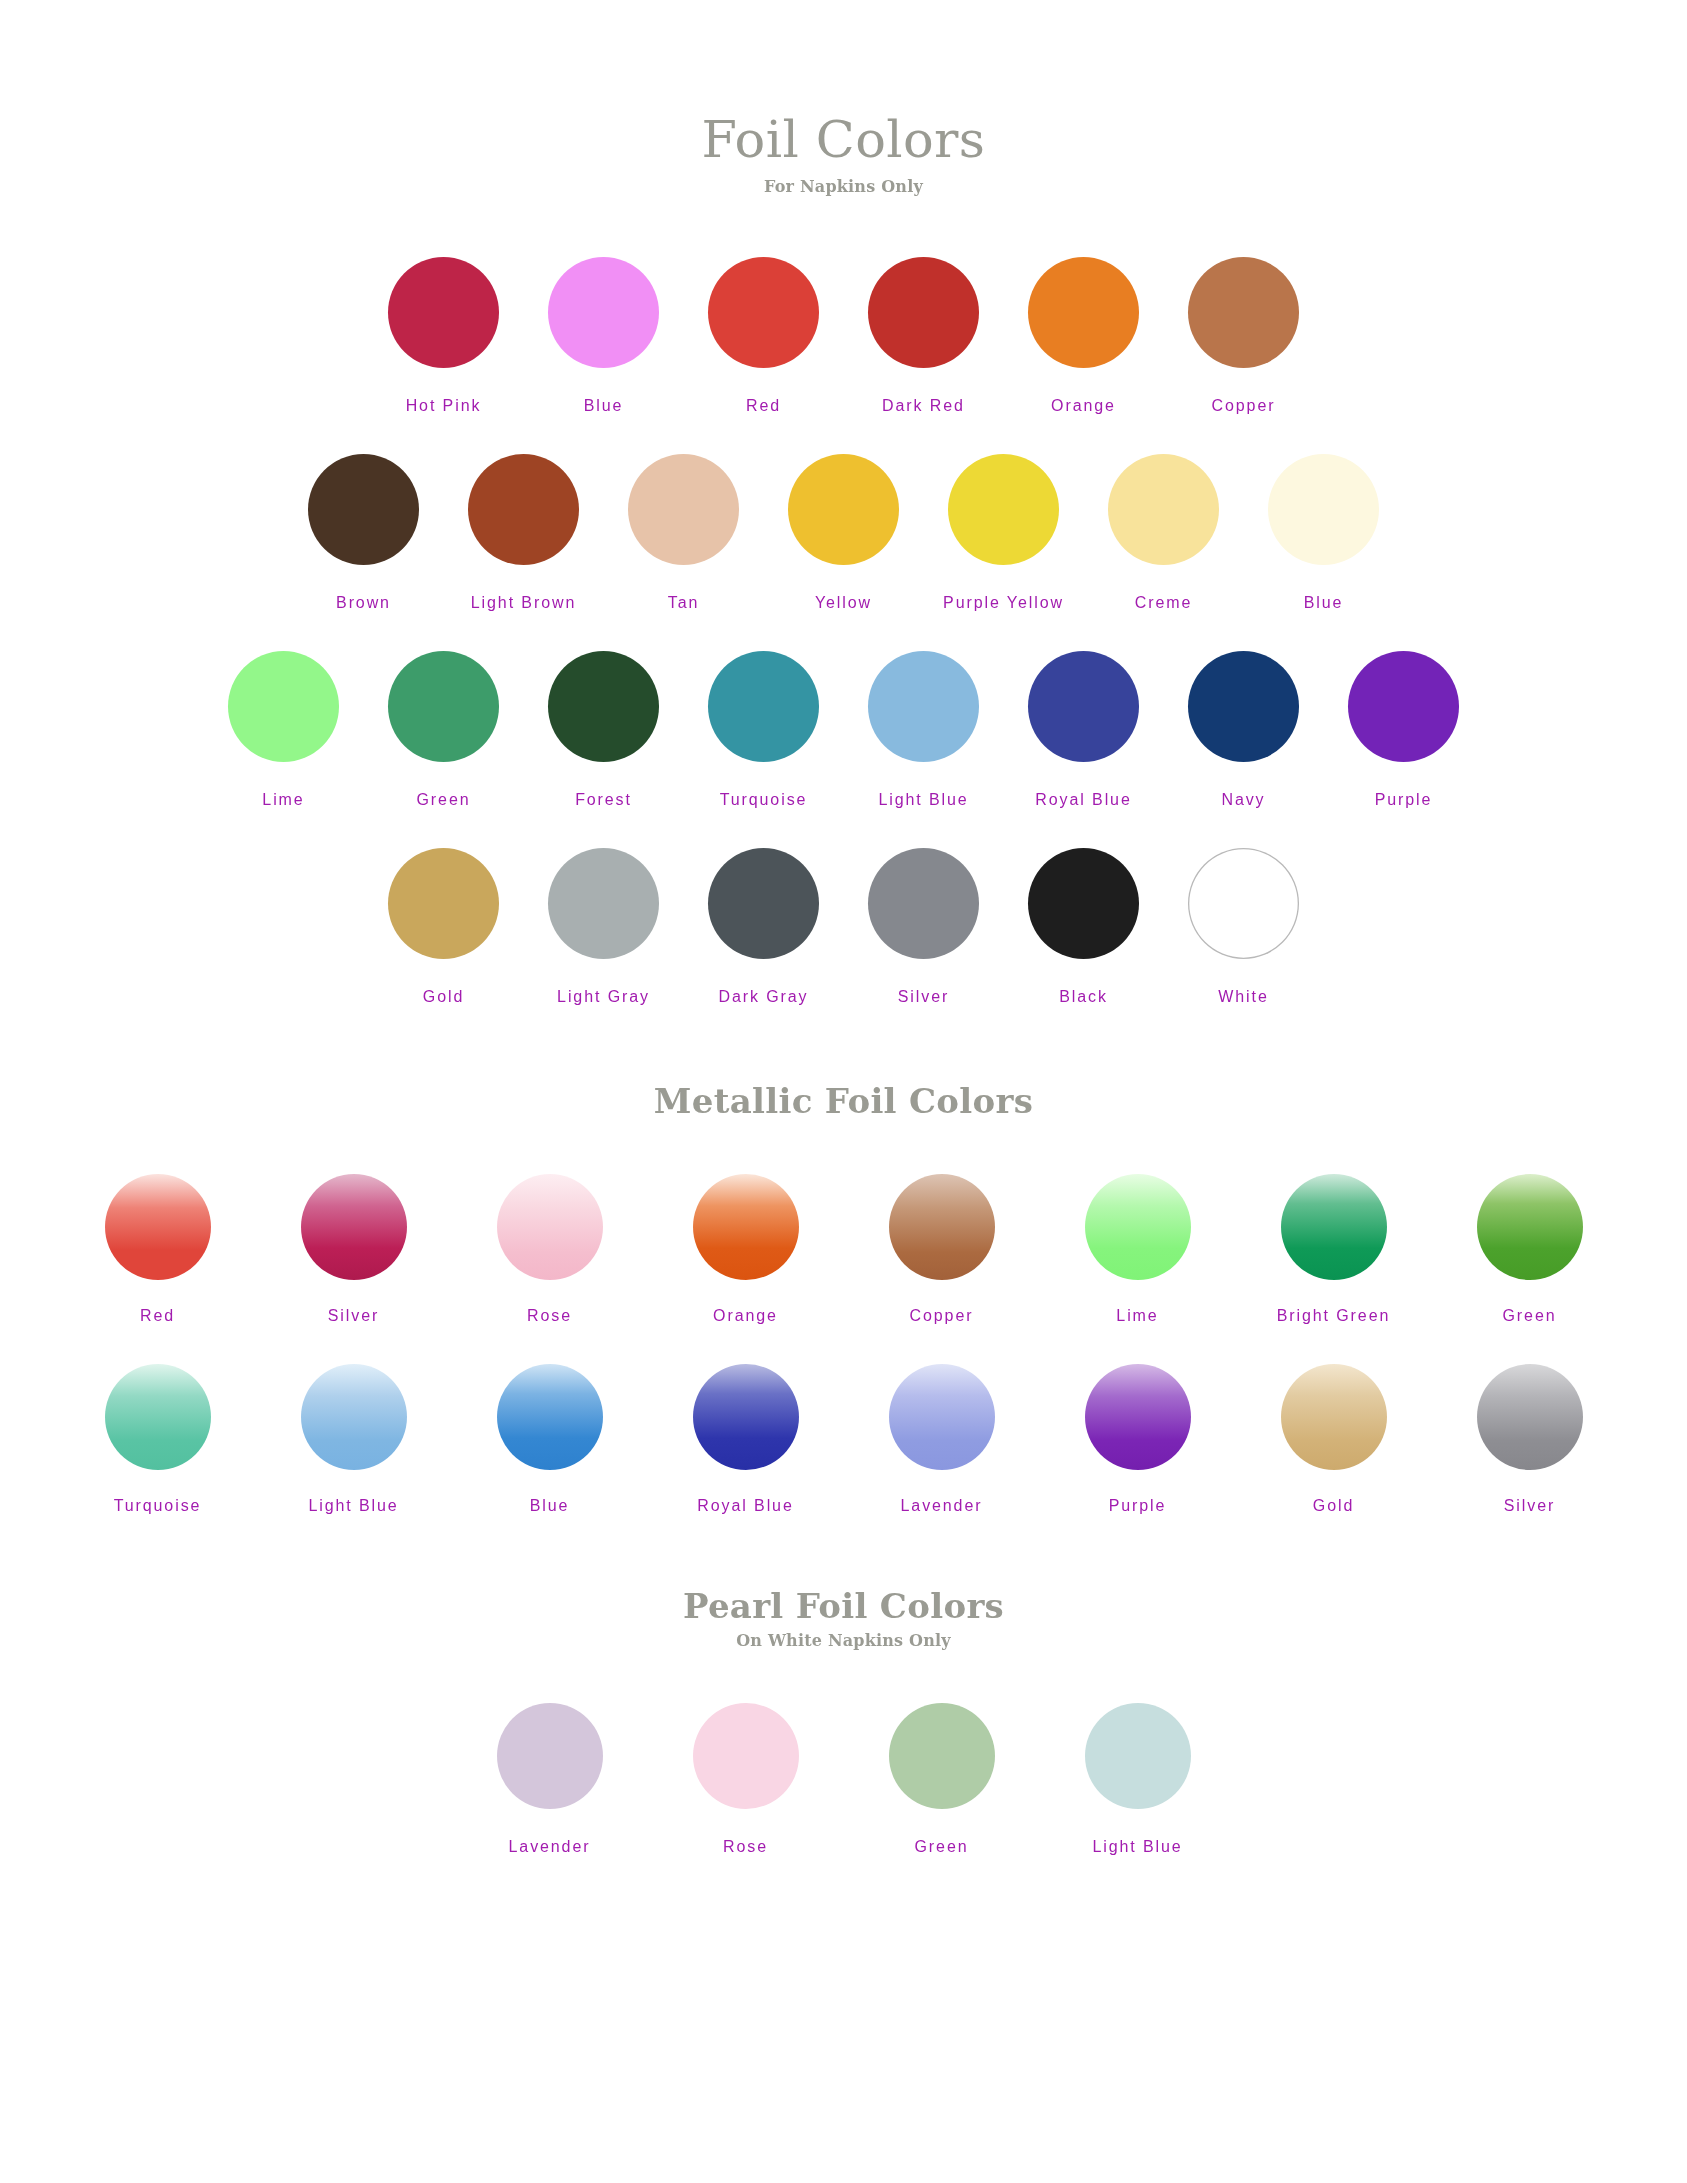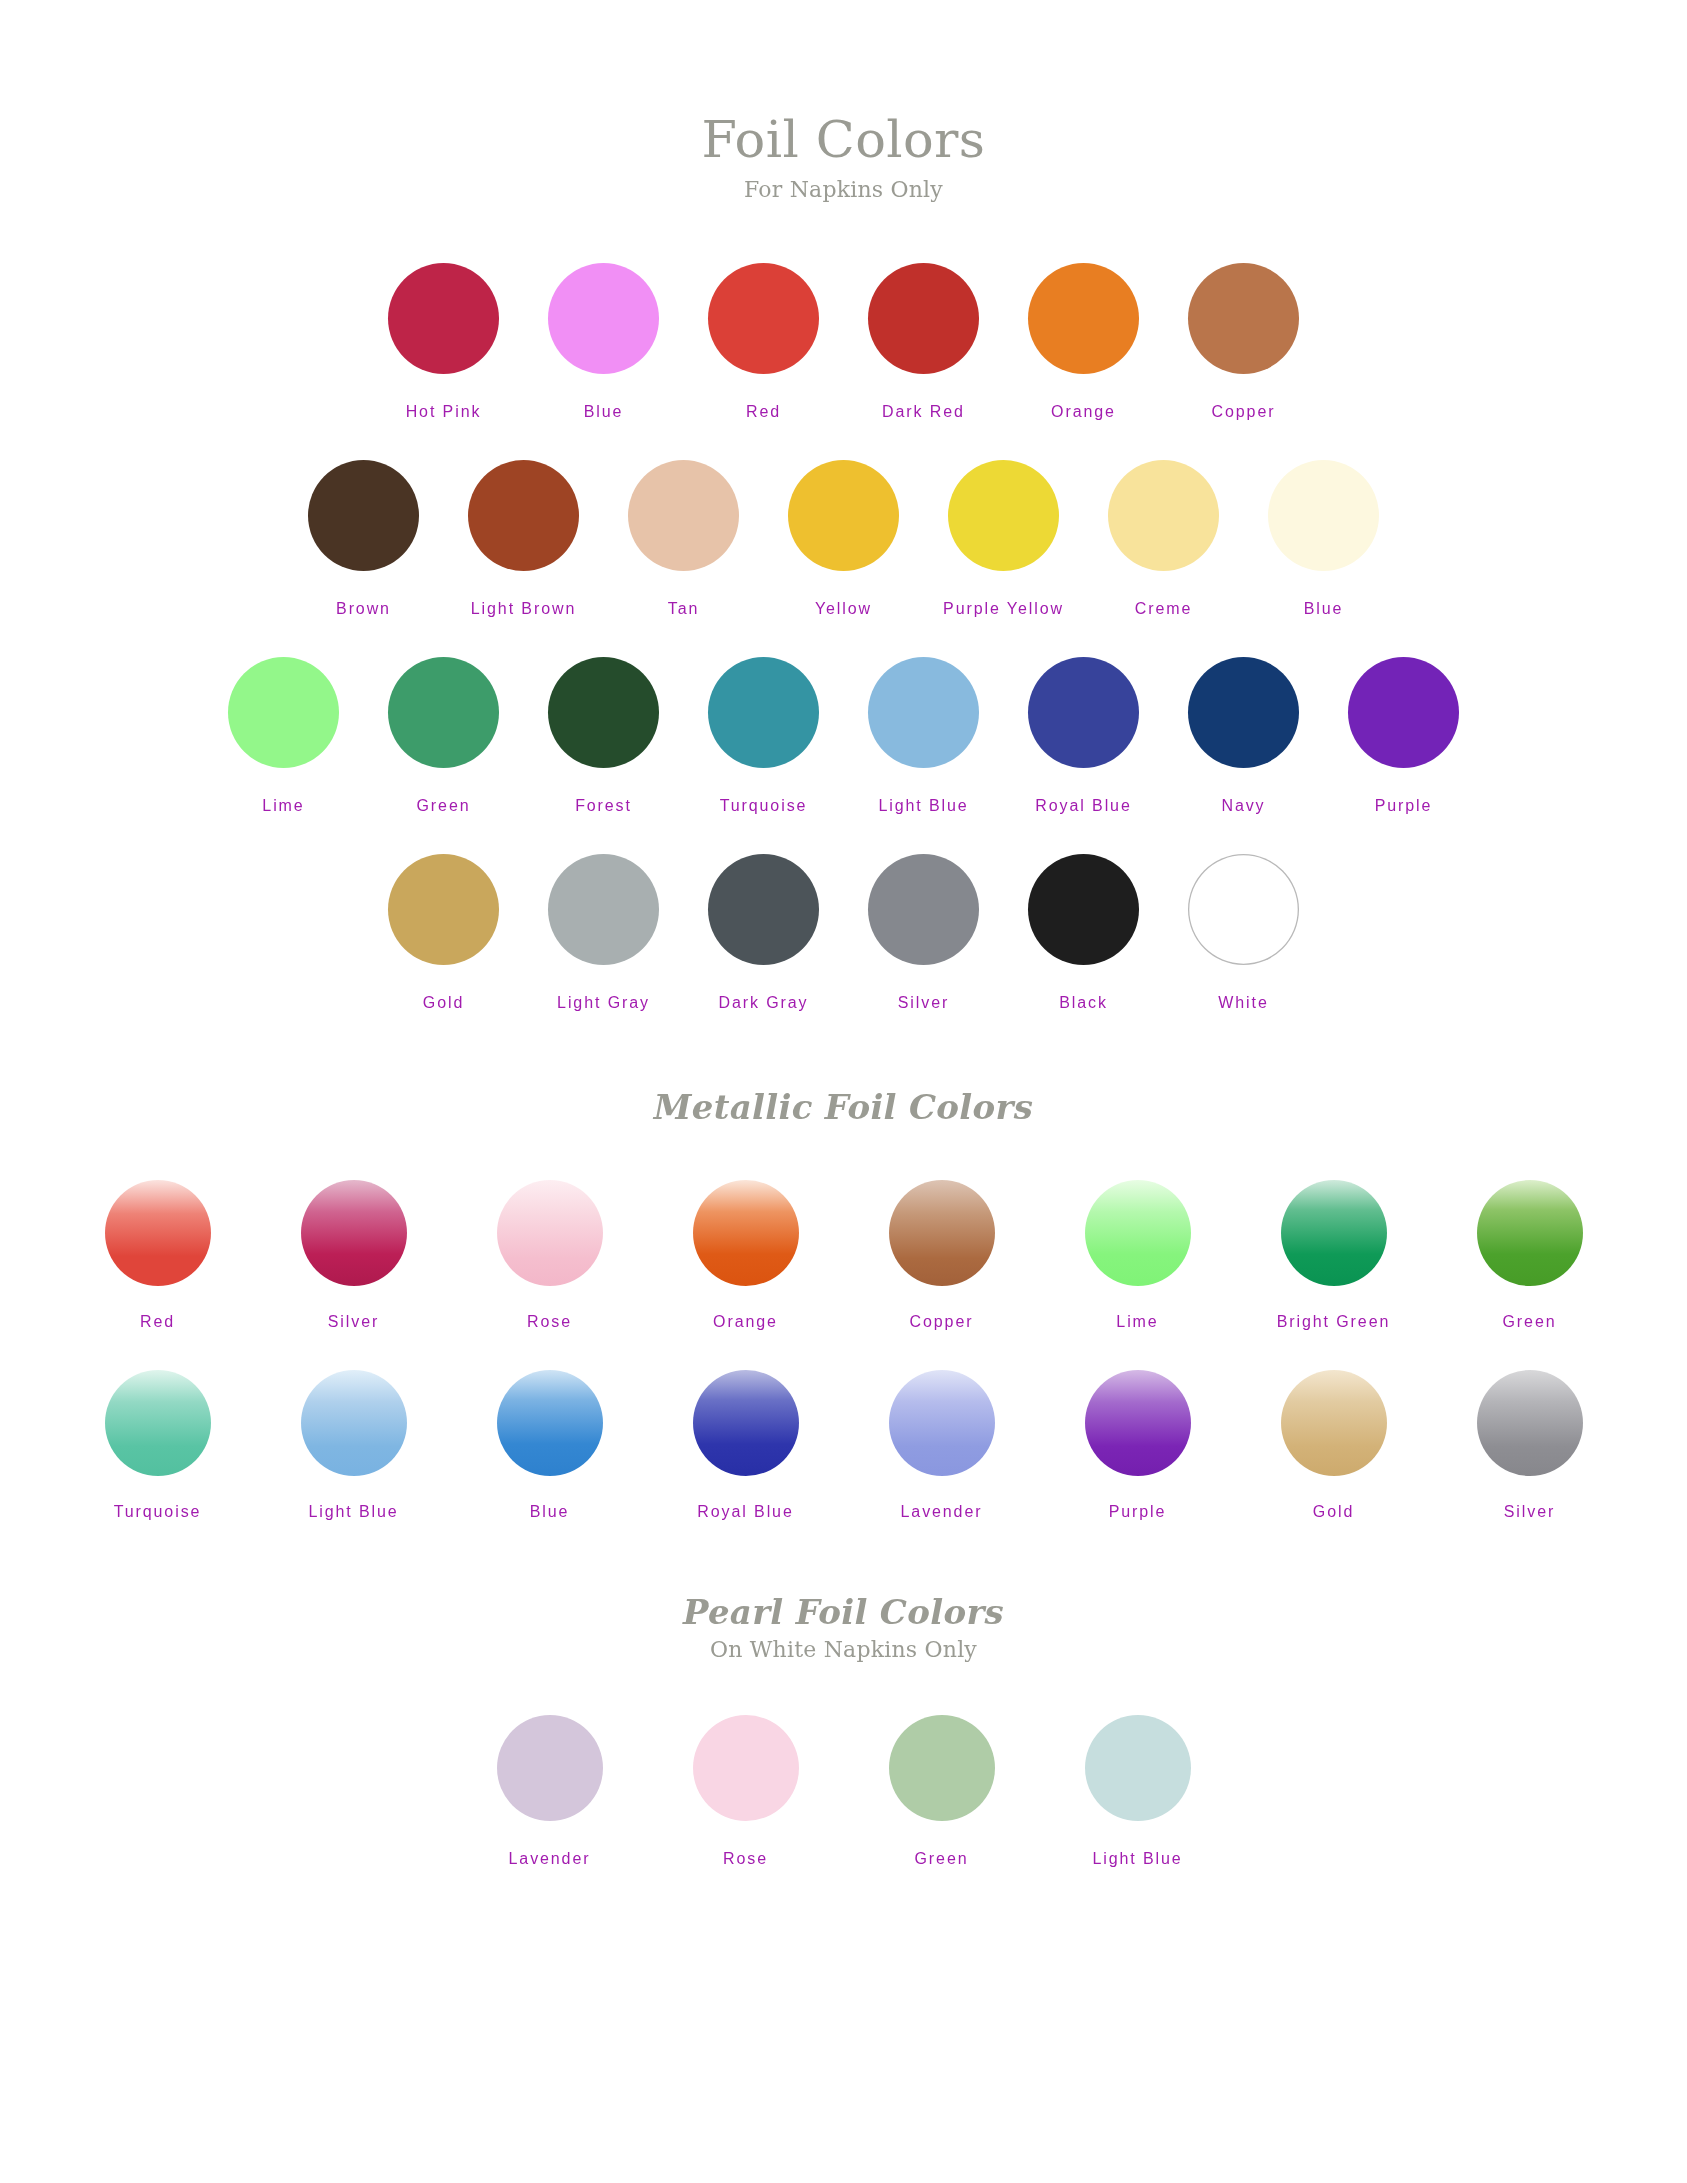--- a/index.html
+++ b/index.html
@@ -27,32 +27,31 @@
     font-family: "DejaVu Serif", "Liberation Serif", serif;
     color: #9a9b93;
   }
   .title-main {
     font-size: 51px;
     line-height: 1.0;
     font-weight: 400;
     letter-spacing: 0.4px;
   }
   .title-sub {
-    font-size: 22px;
+    font-size: 16px;
     line-height: 1.0;
-    font-weight: 400;
+    font-weight: 700;
     letter-spacing: 0.2px;
     margin-top: 13.5px;
   }
   .title-section {
     font-size: 34px;
     font-weight: 700;
     line-height: 1.0;
     letter-spacing: 0.3px;
-    font-style: italic;
   }
 
   
   .row {
     display: flex;
     justify-content: center;
     align-items: flex-start;
   }
   .cell {
     display: flex;

